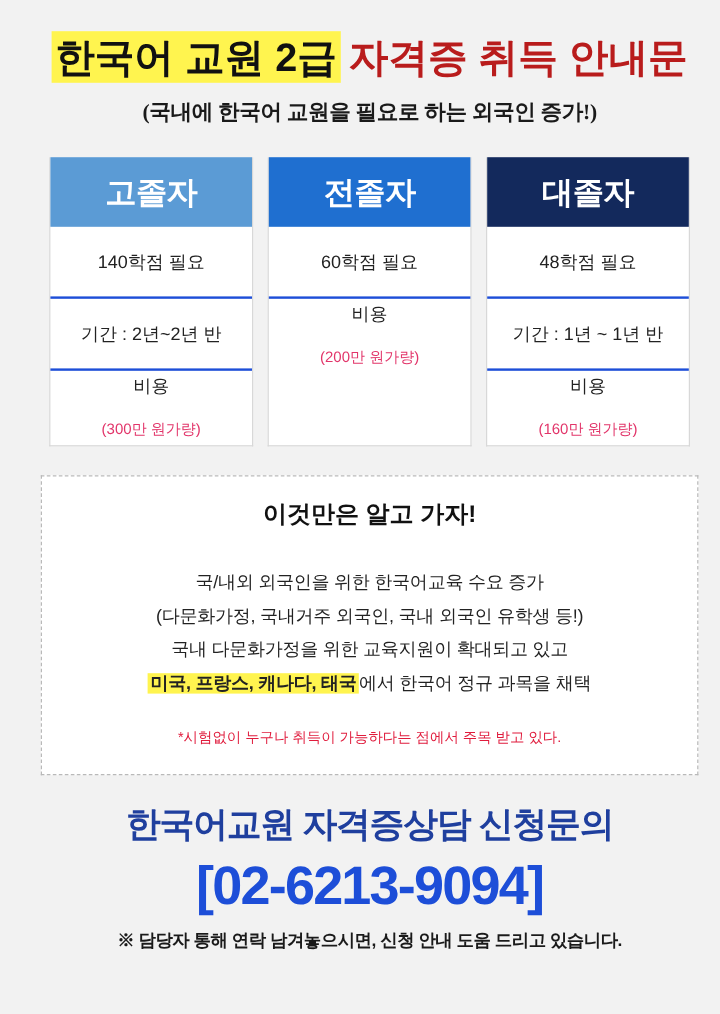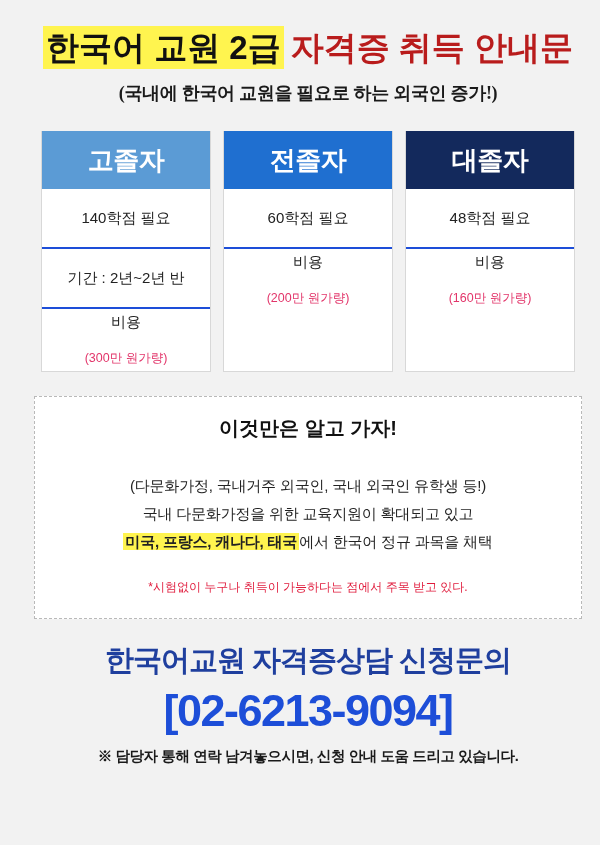--- a/index.html
+++ b/index.html
@@ -186,30 +186,32 @@
       <div class="card-row first">60학점 필요</div>
       <div class="card-row cost-row">
         <span>비용</span>
         <span class="line2">(200만 원가량)</span>
       </div>
     </div>
 
     <div class="card">
       <div class="card-head" style="background:#13295c">대졸자</div>
       <div class="card-row first">48학점 필요</div>
+      <div class="card-row">기간 : 1년 ~ 1년 반</div>
       <div class="card-row cost-row">
         <span>비용</span>
         <span class="line2">(160만 원가량)</span>
       </div>
     </div>
 
   </div>
 
   <div class="infobox">
     <div class="info-title">이것만은 알고 가자!</div>
+    <div class="info-line">국/내외 외국인을 위한 한국어교육 수요 증가</div>
     <div class="info-line">(다문화가정, 국내거주 외국인, 국내 외국인 유학생 등!)</div>
     <div class="info-line">국내 다문화가정을 위한 교육지원이 확대되고 있고</div>
     <div class="info-line">
       <span class="hl-yellow">미국, 프랑스, 캐나다, 태국</span><span>에서 한국어 정규 과목을 채택</span>
     </div>
     <div class="info-note">*시험없이 누구나 취득이 가능하다는 점에서 주목 받고 있다.</div>
   </div>
 
   <div class="footer">
     <div class="footer-head">한국어교원 자격증상담 신청문의</div>

